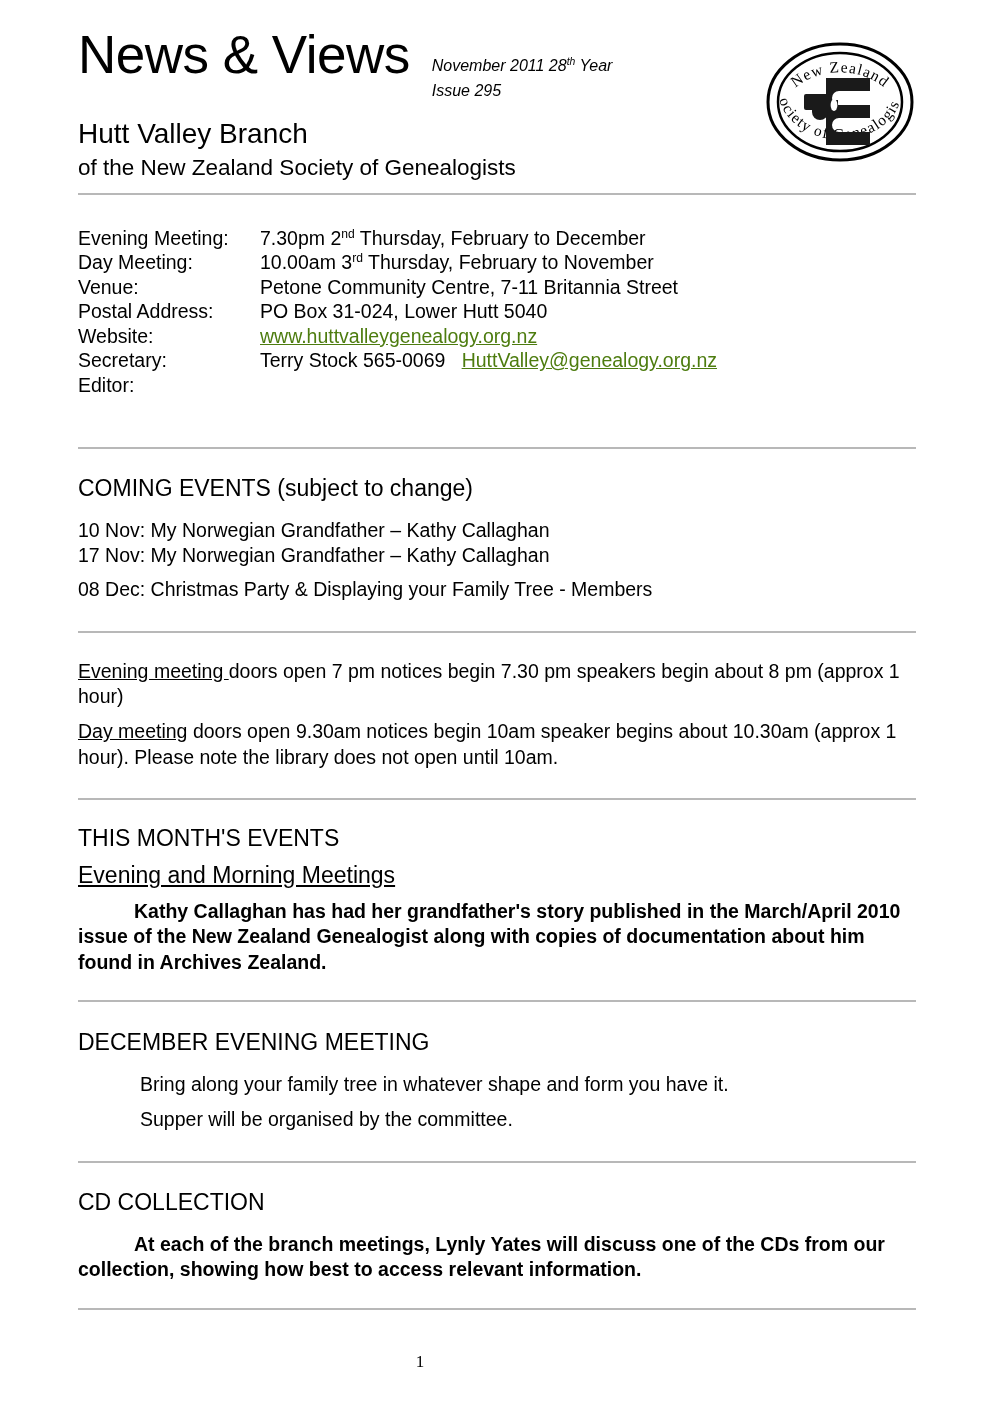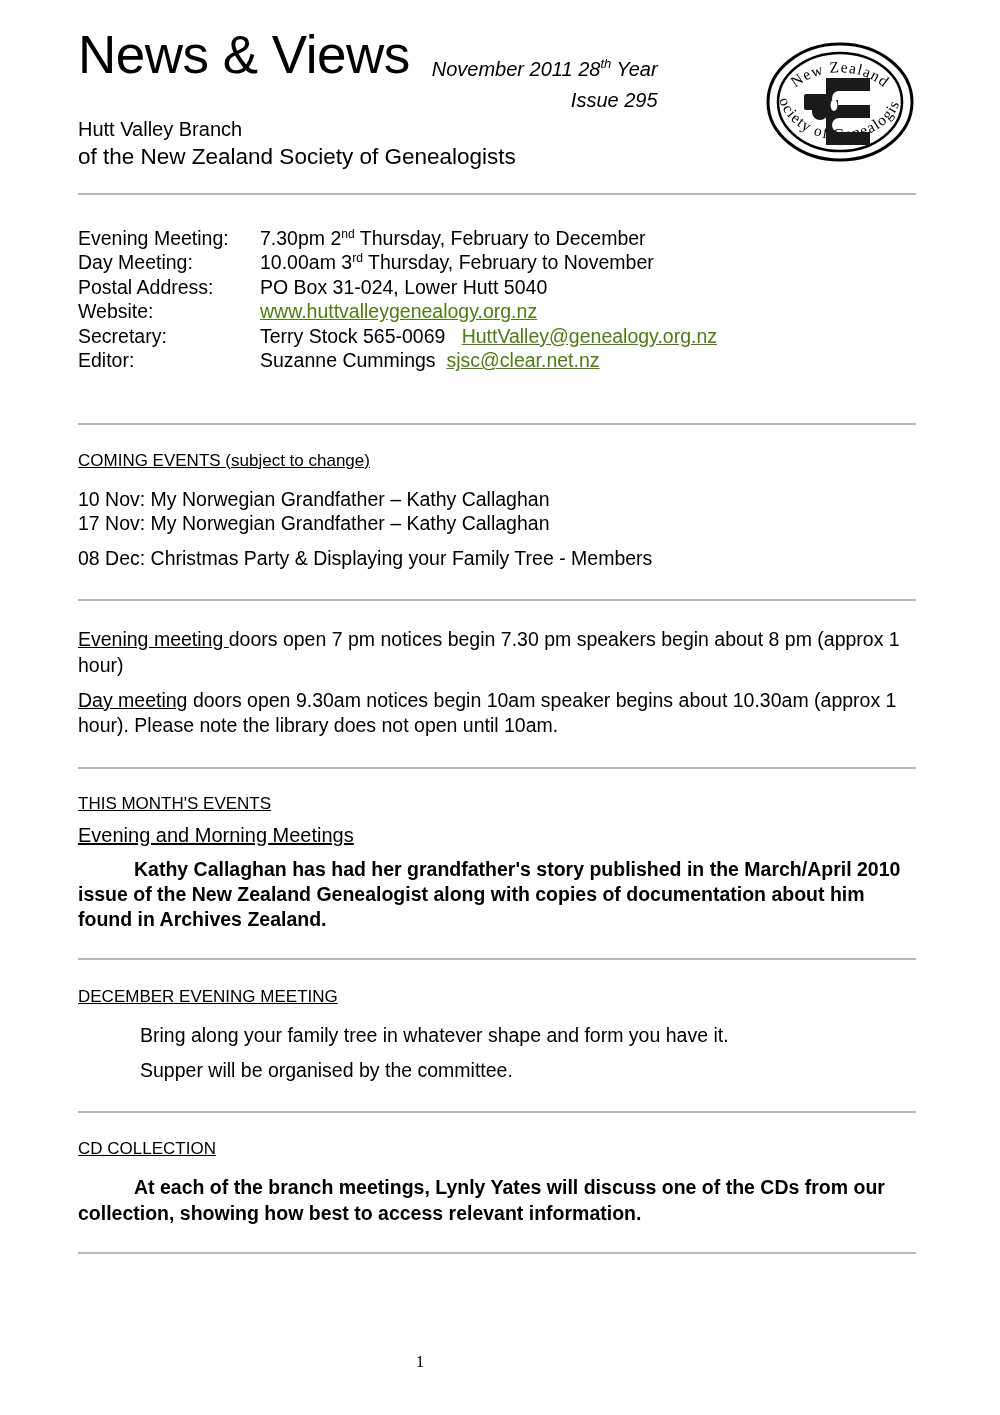--- a/index.html
+++ b/index.html
@@ -43,34 +43,34 @@
     font-size: 53px;
     line-height: 1.0;
     font-weight: normal;
     letter-spacing: -0.5px;
     white-space: nowrap;
   }
   .issue-block {
     margin-left: 22px;
     margin-top: 26px;
     font-style: italic;
-    font-size: 20px;
+    font-size: 16px;
     line-height: 1.55;
-    text-align: right;
+    text-align: left;
     white-space: nowrap;
   }
   .issue-block sup {
     font-size: 0.65em;
     vertical-align: super;
     line-height: 0;
   }
   .branch-title {
-    font-size: 20px;
+    font-size: 28px;
     line-height: 1.32;
-    margin-top: 0;
+    margin-top: 12px;
     white-space: nowrap;
   }
   .branch-sub {
     font-size: 22.5px;
     line-height: 1.3;
     white-space: nowrap;
   }
 
   
   .logo {
@@ -110,27 +110,26 @@
     line-height: 0;
   }
   a.link, .link {
     color: #4d7c0f;
     text-decoration: underline;
   }
   .gap-after-contact { height: 50px; }
 
   
   .section-heading {
-    font-size: 17px;
-    text-decoration: underline;
+    font-size: 23px;
     display: inline-block;
     white-space: nowrap;
   }
   .sub-heading {
-    font-size: 20px;
+    font-size: 23px;
     text-decoration: underline;
     display: inline-block;
     white-space: nowrap;
   }
   .event-line {
     font-size: 19.5px;
     line-height: 1.255;
     white-space: nowrap;
   }
   .para {
@@ -210,40 +209,43 @@
       <div class="contact-row">
         <div class="contact-label">Evening Meeting:</div>
         <div class="contact-value"><span>7.30pm 2</span><sup>nd</sup><span> Thursday, February to December</span></div>
       </div>
 
       <div class="contact-row">
         <div class="contact-label">Day Meeting:</div>
         <div class="contact-value"><span>10.00am 3</span><sup>rd</sup><span> Thursday, February to November</span></div>
       </div>
 
+      <div class="contact-row">
+        <div class="contact-label">Venue:</div>
+        <div class="contact-value">Petone Community Centre, 7-11 Britannia Street</div>
+      </div>
 
       <div class="contact-row">
         <div class="contact-label">Postal Address:</div>
         <div class="contact-value">PO Box 31-024, Lower Hutt 5040</div>
       </div>
 
       <div class="contact-row">
         <div class="contact-label">Website:</div>
         <div class="contact-value"><span class="link">www.huttvalleygenealogy.org.nz </span></div>
       </div>
 
 
       <div class="contact-row">
         <div class="contact-label">Secretary:</div>
         <div class="contact-value"><span>Terry Stock 565-0069</span>&nbsp;&nbsp;&nbsp;<span class="link">HuttValley@genealogy.org.nz</span></div>
       </div>
 
       <div class="contact-row">
         <div class="contact-label">Editor:</div>
-        <div class="contact-value"><span>Suzanne Cummings</span>&nbsp;&nbsp;<span class="link">sjsc@clear.net.nz</span></div>
       </div>
     </div>
 
     <div class="gap-after-contact"></div>
 
     <hr class="divider">
 
     <div style="height:26px"></div>
     <div>
       <div class="section-heading">COMING EVENTS (subject to change)</div>

